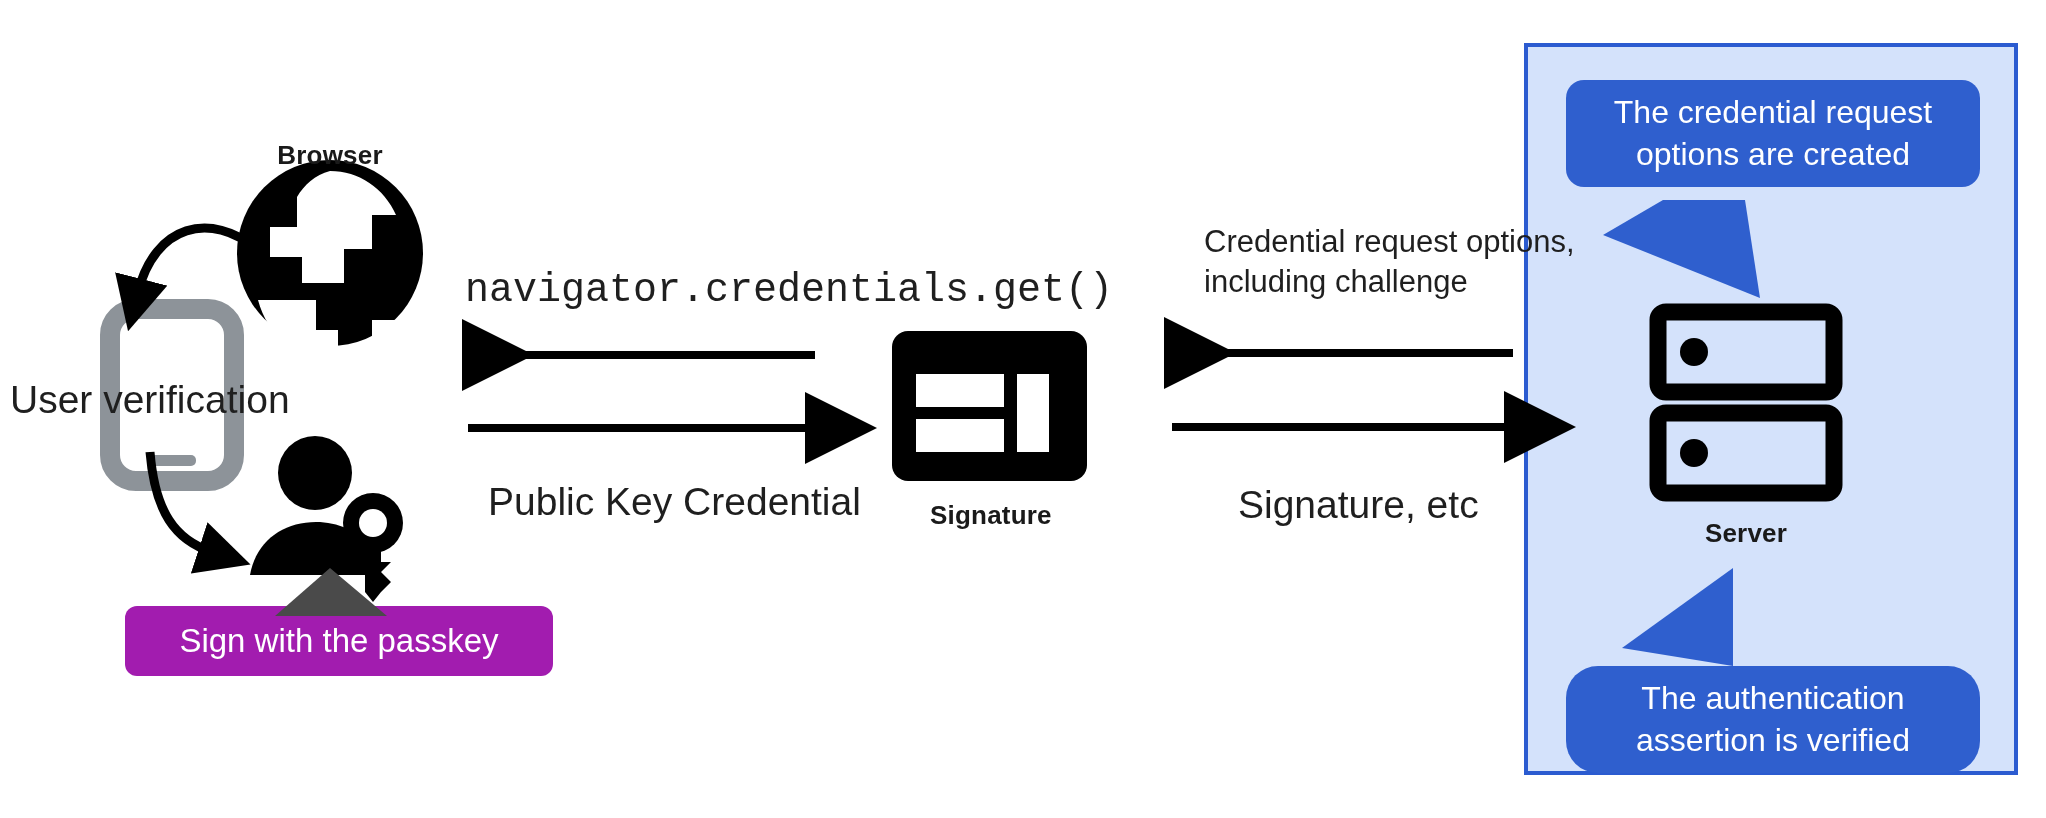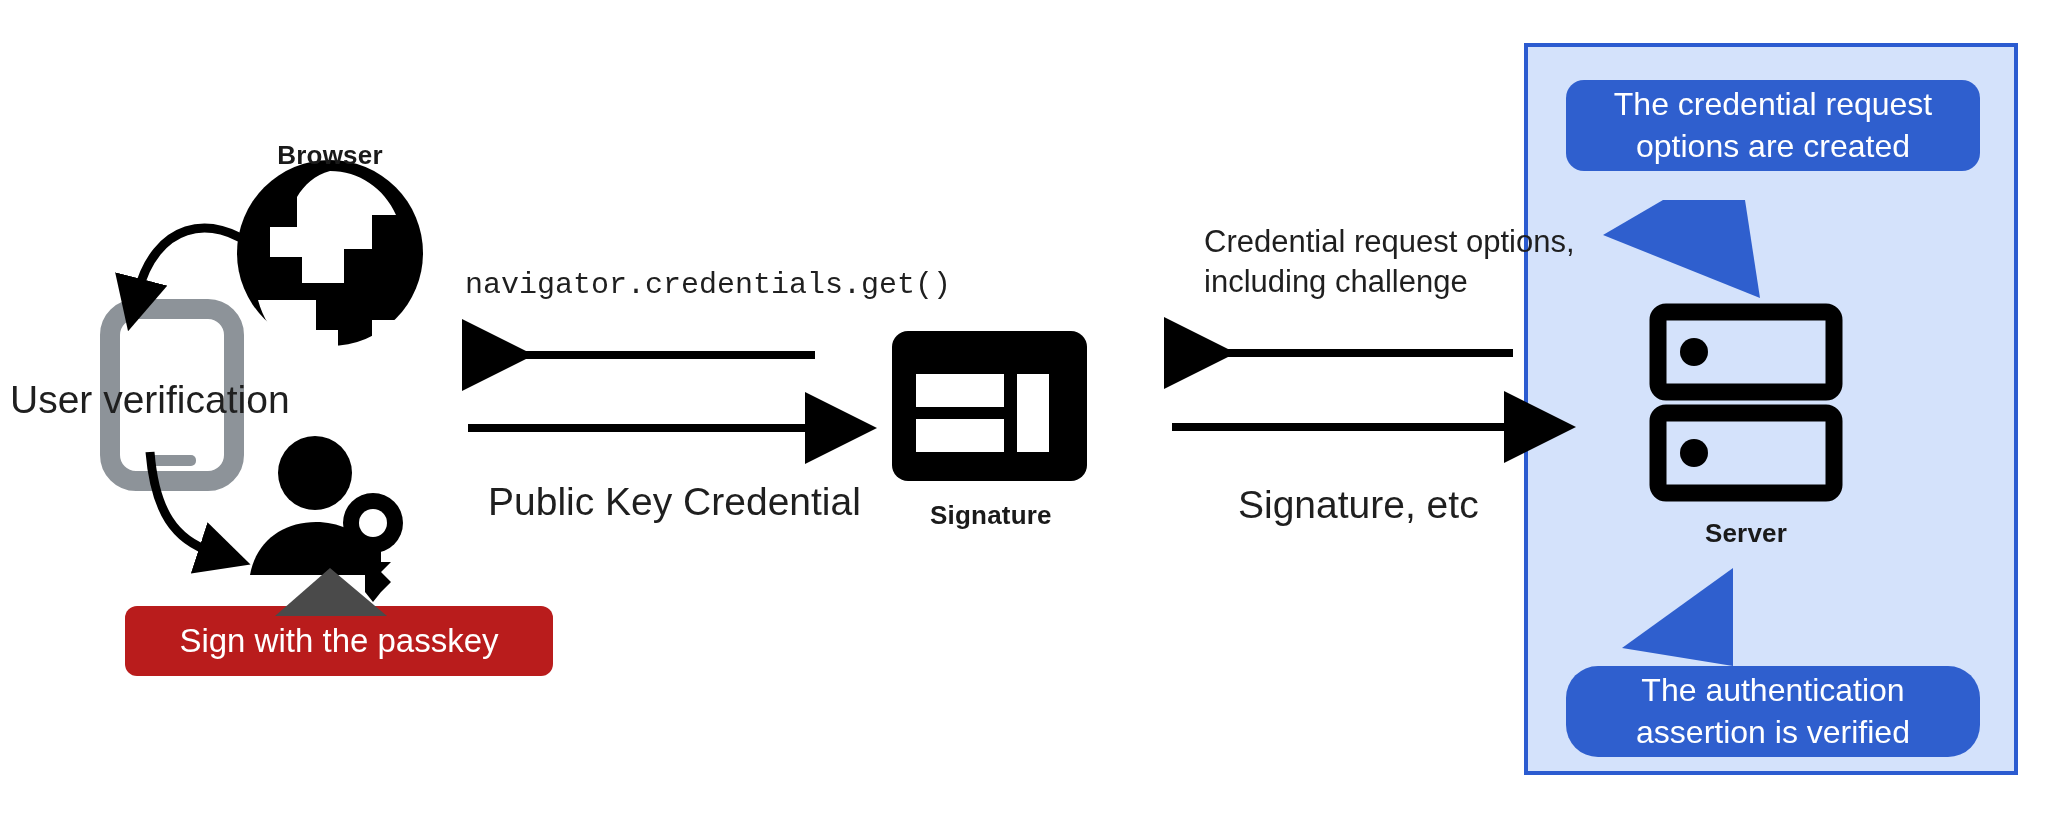--- a/index.html
+++ b/index.html
@@ -32,21 +32,21 @@
   .label-plain {
     font-family: "Liberation Sans", sans-serif;
     font-weight: 400;
     font-size: 39px;
     color: #1f1f1f;
     white-space: nowrap;
   }
   .label-mono {
     font-family: "Liberation Mono", monospace;
     font-weight: 400;
-    font-size: 30px;
+    font-size: 40px;
     color: #1f1f1f;
     white-space: nowrap;
   }
   .label-two-line {
     font-family: "Liberation Sans", sans-serif;
     font-weight: 400;
     font-size: 31px;
     line-height: 1.28;
     color: #1f1f1f;
   }
@@ -64,32 +64,32 @@
 
   
   .callout {
     background: #2f5fce;
     border-radius: 18px;
     color: #ffffff;
     font-family: "Liberation Sans", sans-serif;
     font-size: 32px;
     line-height: 1.3;
     text-align: center;
-    padding: 4px 22px;
+    padding: 12px 22px;
     box-sizing: border-box;
   }
   #callout-top { left: 1566px; top: 80px; width: 414px; }
   #callout-bottom { left: 1566px; top: 666px; width: 414px; border-radius: 32px; }
 
   
   #passkey-tooltip {
     left: 125px;
     top: 606px;
     width: 428px;
-    background: #b91c1c;
+    background: #a21caf;
     border-radius: 12px;
     color: #ffffff;
     font-family: "Liberation Sans", sans-serif;
     font-size: 33px;
     text-align: center;
     padding: 16px 10px;
     box-sizing: border-box;
   }
 
   

